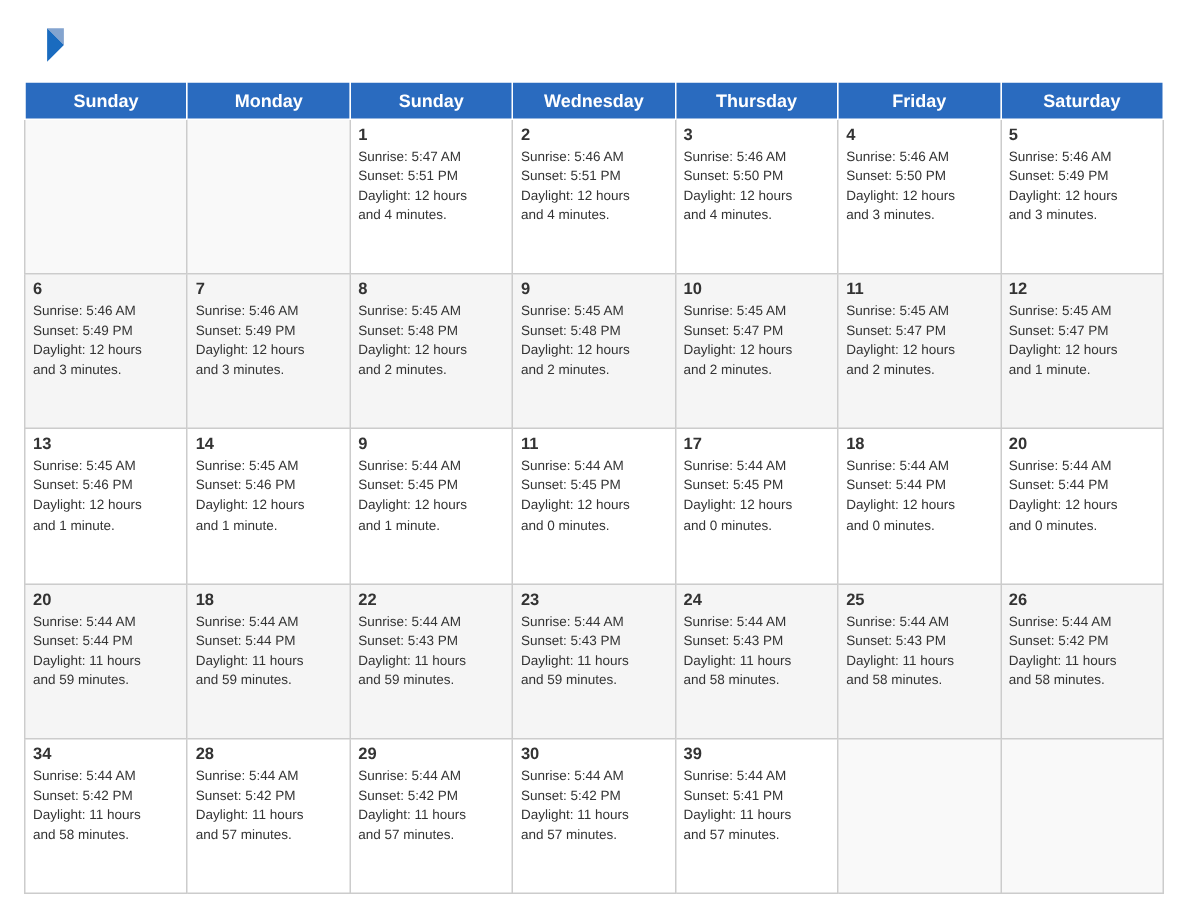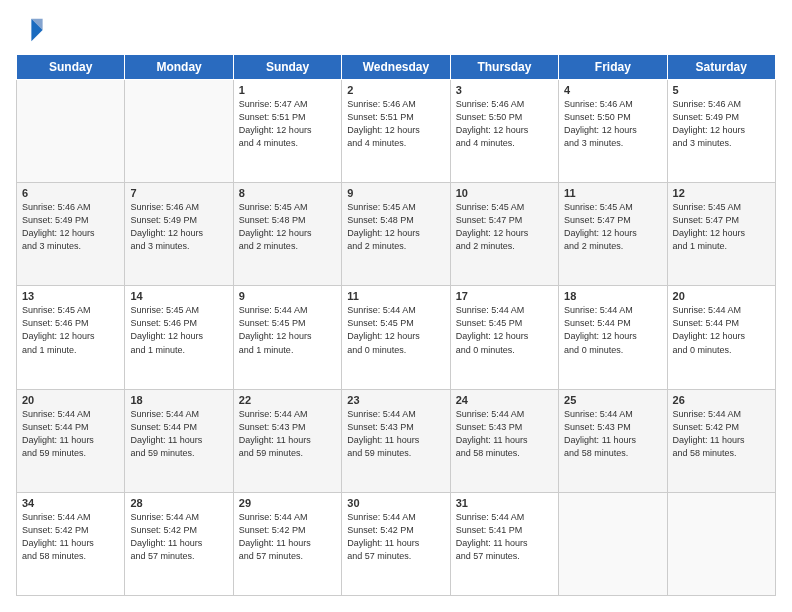--- a/index.html
+++ b/index.html
@@ -353,21 +353,21 @@
 and 57 minutes.</div>
           </td>
           <td>
             <span class="day-num">30</span>
             <div class="day-info" style="white-space: pre-line;">Sunrise: 5:44 AM
 Sunset: 5:42 PM
 Daylight: 11 hours
 and 57 minutes.</div>
           </td>
           <td>
-            <span class="day-num">31</span>
+            <span class="day-num">39</span>
             <div class="day-info" style="white-space: pre-line;">Sunrise: 5:44 AM
 Sunset: 5:41 PM
 Daylight: 11 hours
 and 57 minutes.</div>
           </td>
           <td class="empty-cell"></td>
           <td class="empty-cell"></td>
         </tr>
       </tbody>
   </table>

